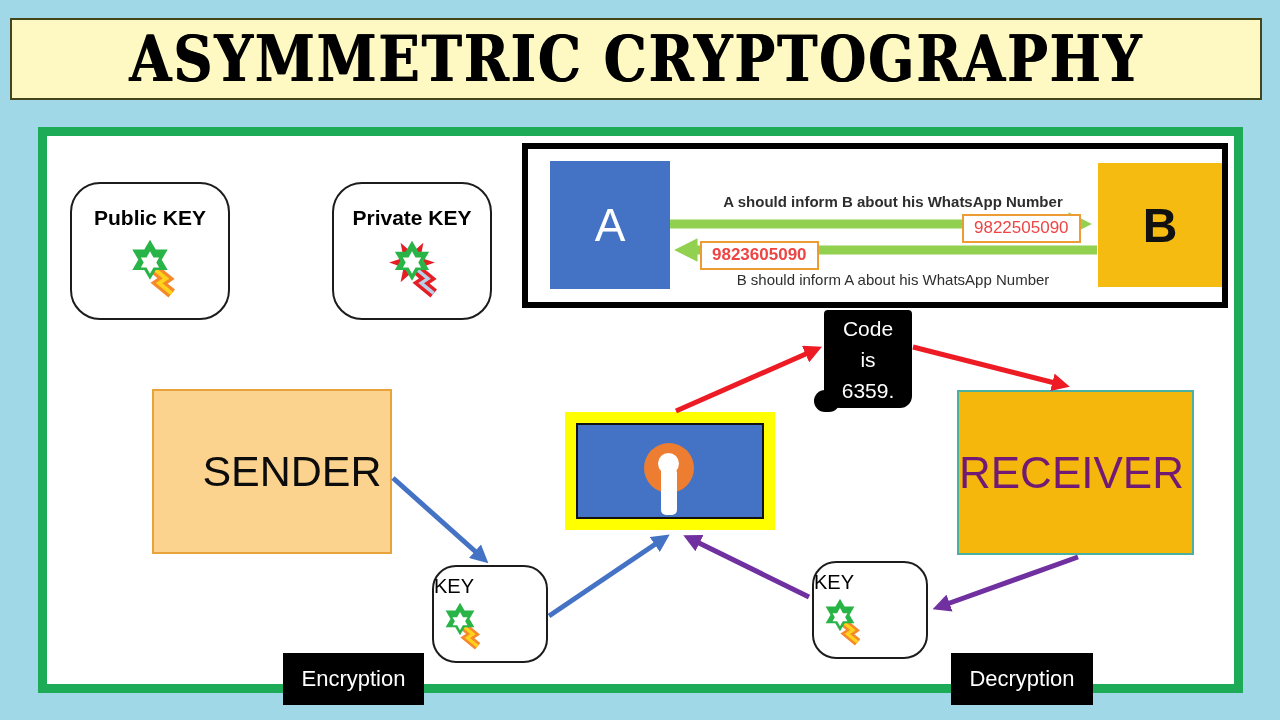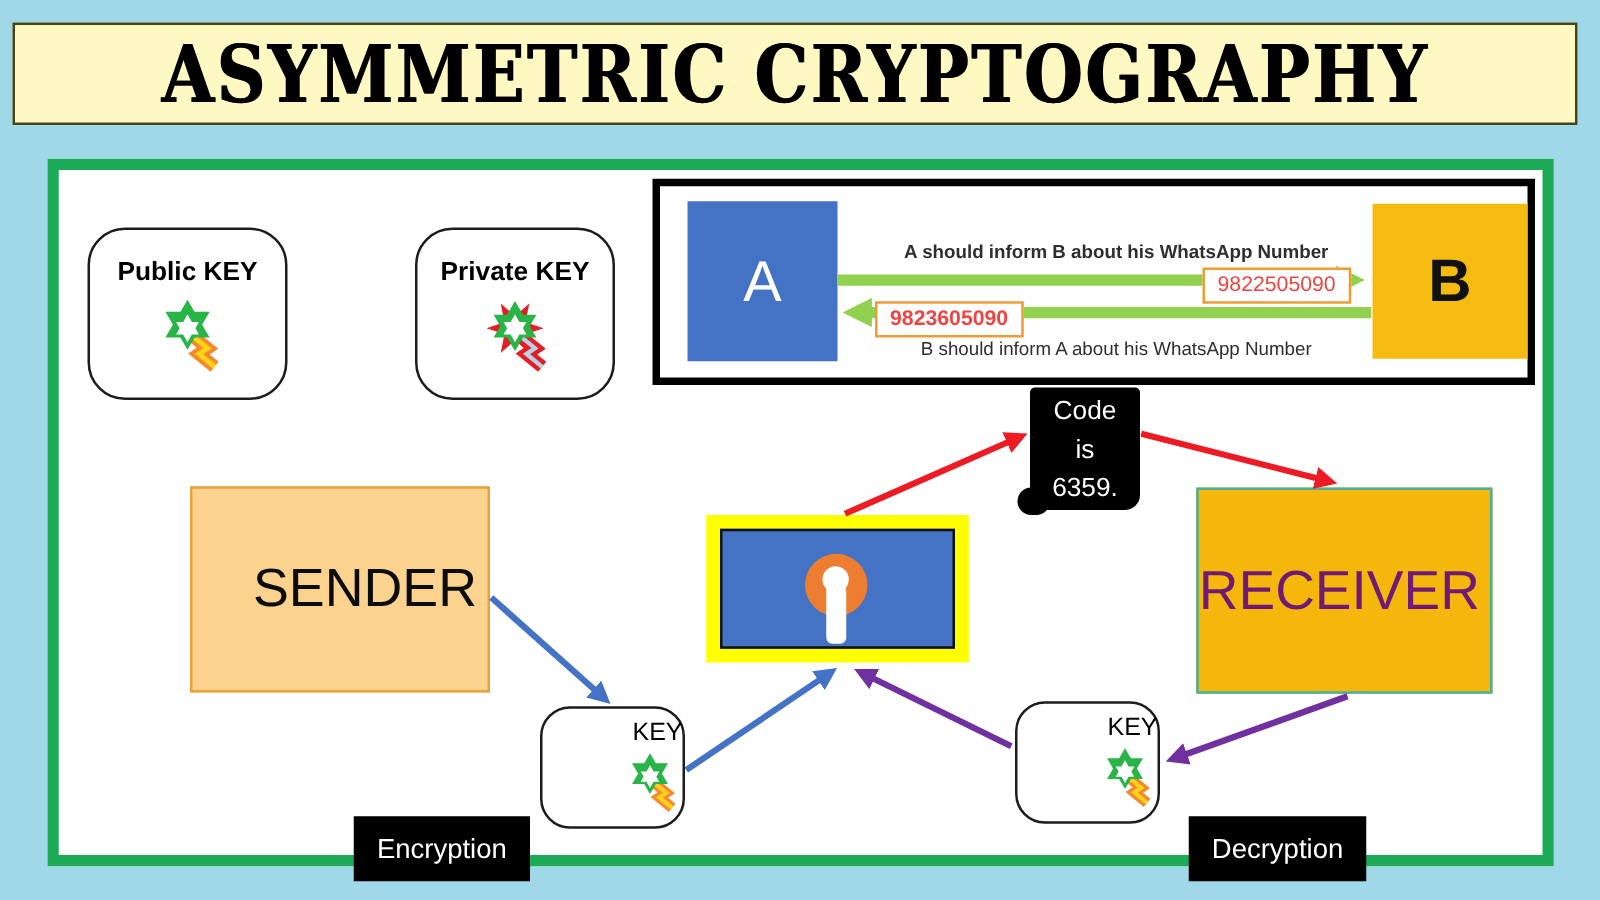--- a/index.html
+++ b/index.html
@@ -70,21 +70,21 @@
   .key-ring { position:absolute; left:66px; top:18px; width:50px; height:50px;
               background:#ED7D31; border-radius:50%; }
   .key-head { position:absolute; left:80px; top:28px; width:21px; height:21px;
               background:#fff; border-radius:50%; }
   .key-stem { position:absolute; left:83px; top:42px; width:16px; height:48px;
               background:#fff; border-radius:3px 6px 5px 5px; }
 
   
   .key-card { position:absolute; width:116px; height:98px; background:#fff;
               border:2px solid #1c1c1c; border-radius:24px;
-              display:flex; flex-direction:column; align-items:flex-end; padding-top:8px; }
+              display:flex; flex-direction:column; align-items:flex-start; padding-top:8px; }
   .key-card .lbl { font-size:20px; color:#000; }
   #enc-key-card { left:432px; top:565px; }
   #dec-key-card { left:812px; top:561px; }
 
   
   .process-label { position:absolute; height:52px; background:#000; color:#fff;
                    display:flex; align-items:center; justify-content:center; font-size:22px;margin-top:30px; }
   #encryption-label { left:283px; top:623px; width:141px; }
   #decryption-label { left:951px; top:623px; width:142px; }
 

